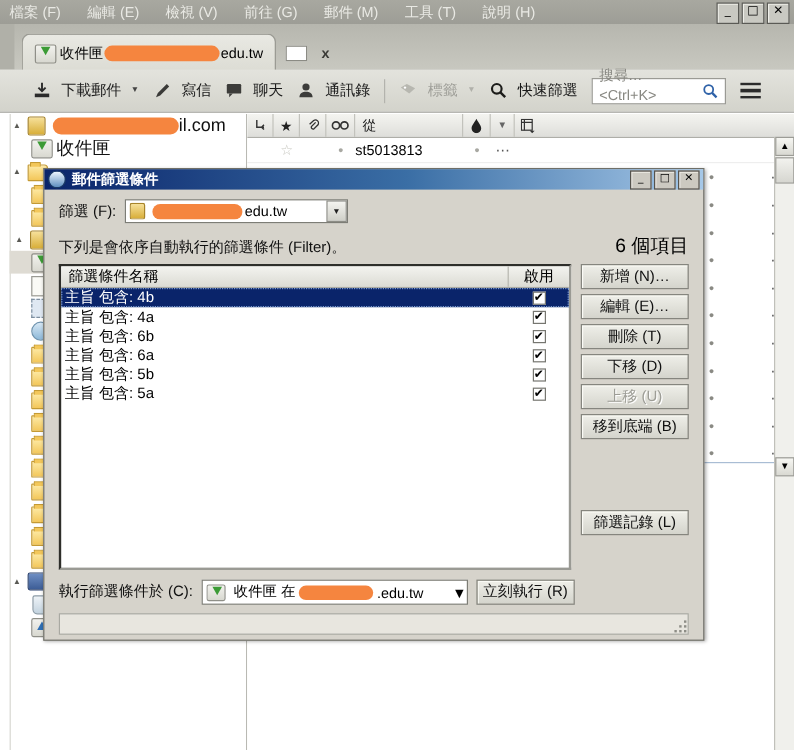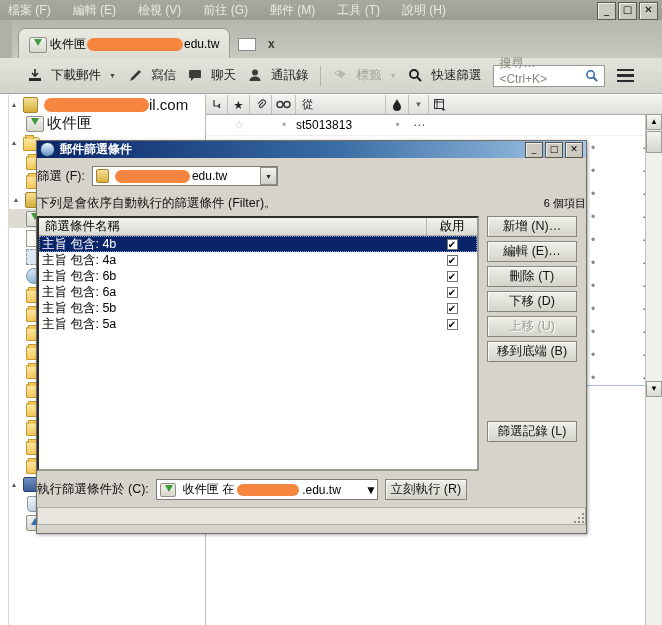--- a/index.html
+++ b/index.html
@@ -134,38 +134,38 @@
     height:17px;background:linear-gradient(90deg,#0a246a 0%,#3a6ea5 55%,#a6c8e8 100%);
     display:flex;align-items:center;padding:0 3px;box-sizing:border-box;
   }
   .dlgtitle .t{color:#fff;font-weight:bold;font-size:12px;margin-left:5px;}
   .dlgicon{width:13px;height:13px;border-radius:50%;
      background:linear-gradient(180deg,#eef6ff 0%,#5e8fc0 100%);border:1px solid #1b3a66;}
   .dlgwin{margin-left:auto;display:flex;gap:2px;}
   .dlgwin .b{width:16px;height:14px;background:#ccc9c1;border:1px solid #55534e;
      box-shadow:inset 1px 1px 0 #f0eee8;font-size:9px;line-height:12px;text-align:center;cursor:pointer;
      font-family:"DejaVu Sans",sans-serif;}
-  .dlgbody{padding:8px 0;box-sizing:border-box;}
+  .dlgbody{padding:8px 12px;box-sizing:border-box;}
   .row1{display:flex;align-items:center;gap:7px;}
   .lbl{font-size:12.5px;color:#111;white-space:nowrap;}
   .combo{
     width:186px;height:20px;background:#fff;border:1px solid #7d7d76;
     display:flex;align-items:center;padding:0 0 0 3px;box-sizing:border-box;position:relative;
   }
   .combo .txt{flex:1;font-size:12px;white-space:nowrap;overflow:hidden;display:flex;align-items:center;gap:2px;}
   .combo .arrow{width:17px;height:18px;background:linear-gradient(180deg,#f4f4f0,#cfcfc8);
      border:1px solid #8d8d86;box-sizing:border-box;display:flex;align-items:center;justify-content:center;
      font-size:7px;color:#222;margin-right:0px;cursor:pointer;}
   .findbox{
     flex:1;height:21px;background:#fff;border:1px solid #7d7d76;display:flex;align-items:center;
     padding:0 5px;box-sizing:border-box;
   }
   .findbox .ph{flex:1;color:#777770;font-size:12px;}
   .row2{display:flex;align-items:baseline;margin-top:9px;}
-  .row2 .count{margin-left:auto;font-size:11px;}
+  .row2 .count{margin-left:auto;font-size:16px;}
   .listwrap{margin-top:4px;display:flex;}
   .listbox{width:442px;height:255px;background:#fff;border:2px inset #9a9a94;
      border-top-color:#828279;border-left-color:#828279;box-sizing:border-box;position:relative;}
   .lhdr{display:flex;height:17px;background:linear-gradient(180deg,#f3f3ef,#dbdbd4);
      border-bottom:1px solid #a9a9a2;align-items:center;}
   .lhdr .c1{flex:1;padding-left:6px;font-size:12.5px;border-right:1px solid #b6b6af;height:17px;
      display:flex;align-items:center;box-sizing:border-box;cursor:pointer;}
   .lhdr .c2{width:50px;text-align:center;font-size:12.5px;display:flex;align-items:center;
      justify-content:center;height:17px;box-sizing:border-box;cursor:pointer;}
   .lrow{display:flex;align-items:center;height:16px;font-size:12.5px;padding-left:3px;cursor:default;}

